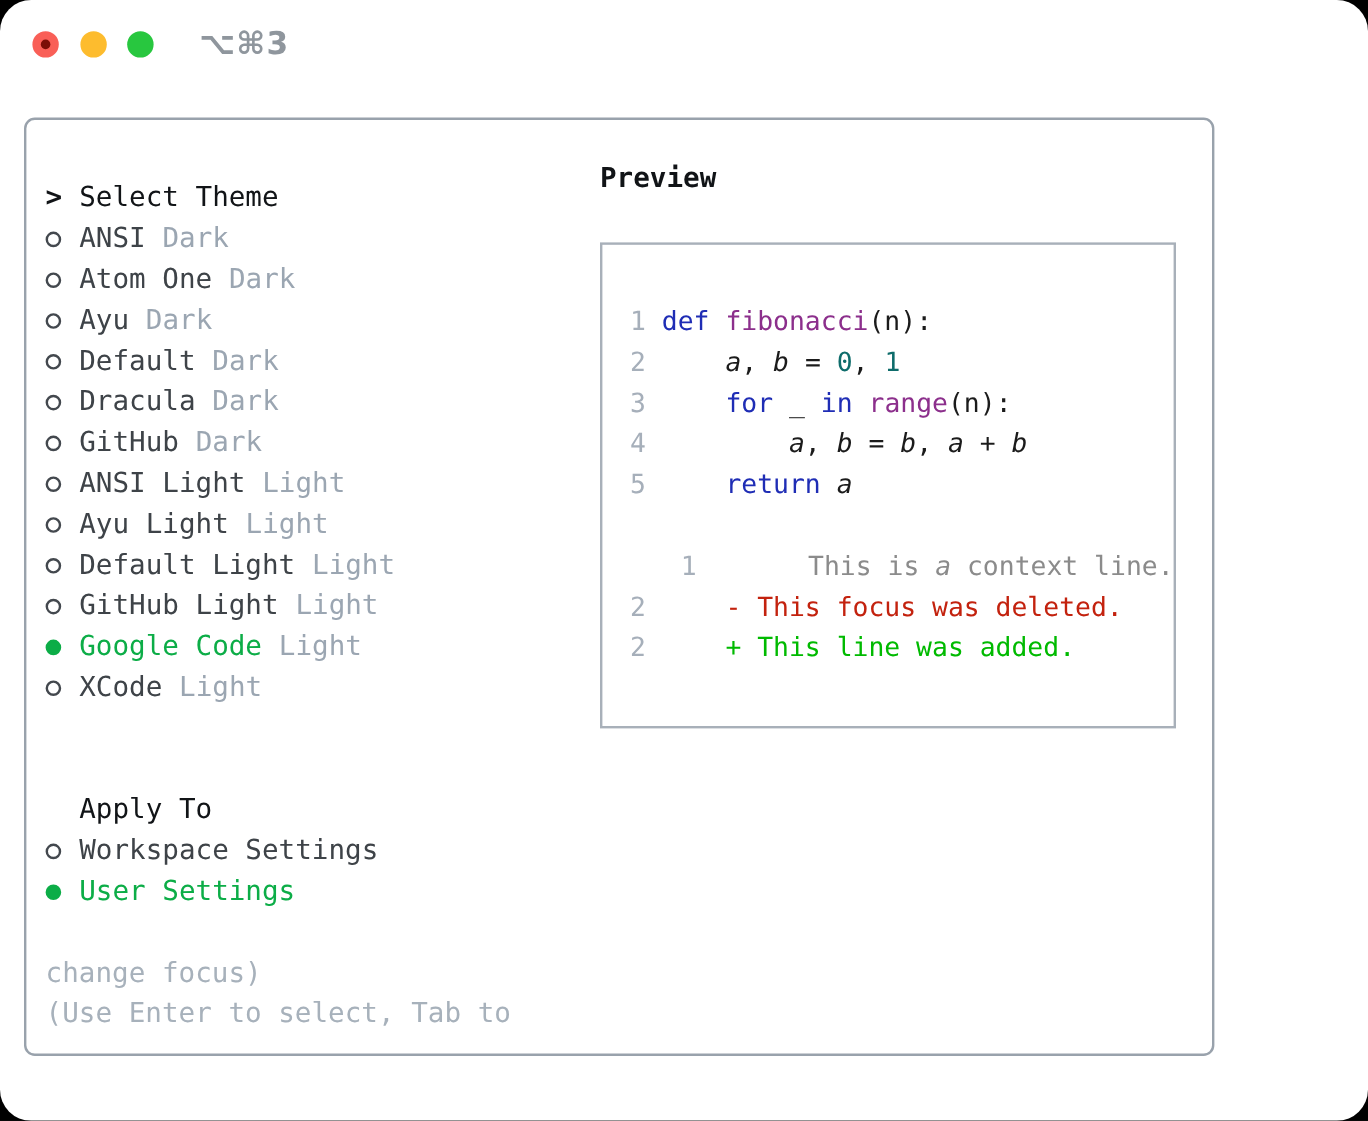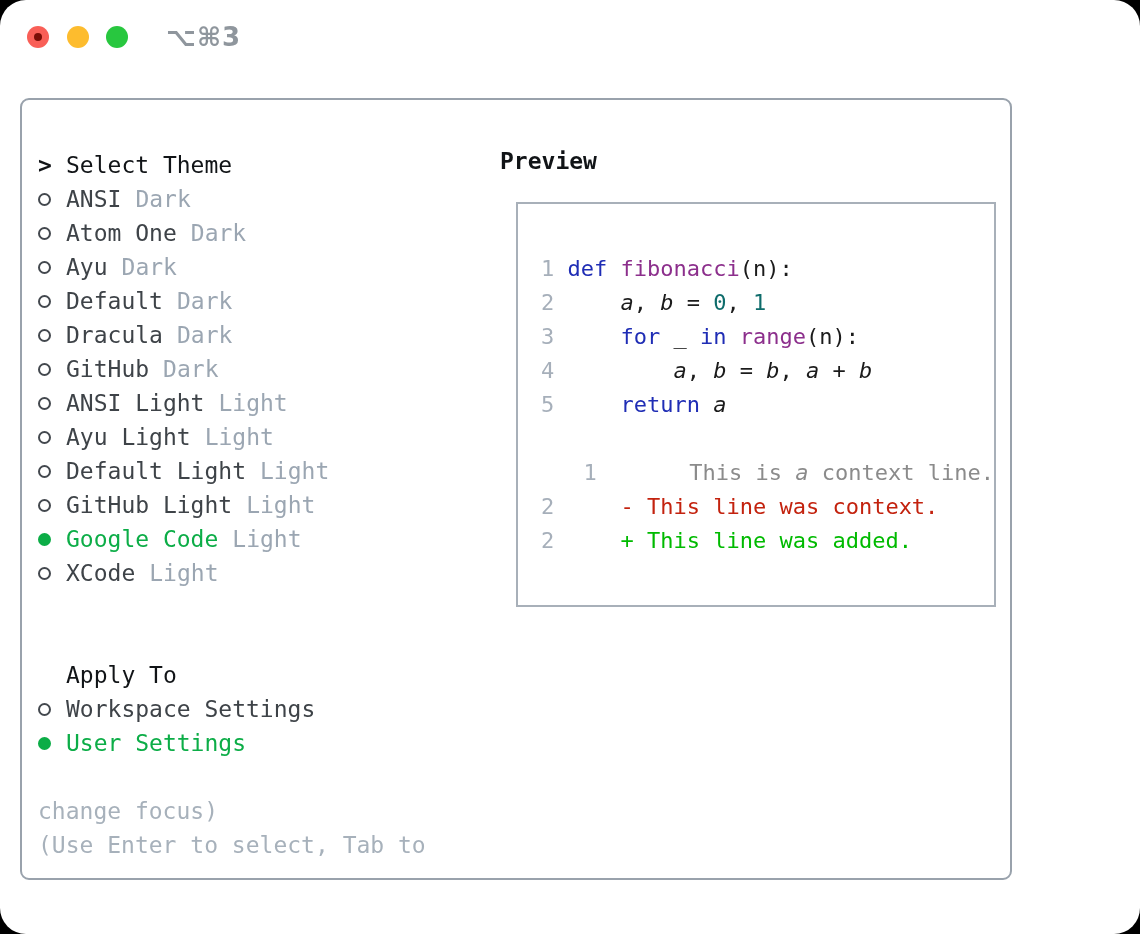--- a/index.html
+++ b/index.html
@@ -34,23 +34,23 @@
   .bullet.sel { background:var(--selection-green); border-color:var(--selection-green); }
   .tname { color:var(--item-text); }
   .tname.sel { color:var(--selection-green); }
   .tag { color:var(--tag-text); margin-left:14px; }
   .spacer-2 { height:68px; }
   .spacer-1 { height:34px; }
   .apply-label { color:var(--heading-text); margin-left:28px; }
   .help { color:var(--help-text); }
 
   
-  .preview-title { position:absolute; left:500px; top:144px; font-size:23px; line-height:34px;
+  .preview-title { position:absolute; left:500px; top:132px; font-size:23px; line-height:34px;
                    font-weight:bold; color:var(--heading-text); }
-  .preview-box { position:absolute; left:516px; top:202px; width:480px; height:405px;
+  .preview-box { position:absolute; left:500px; top:202px; width:480px; height:405px;
                  border:2px solid var(--preview-border); box-sizing:border-box; background:#fff;
                  padding:48px 0 0 23px; overflow:hidden; }
   .cl { font-size:22px; line-height:34px; height:34px; white-space:pre; color:#1b1b1b; }
   .ln { color:var(--line-number); }
   .kw { color:var(--kw-blue); }
   .fn { color:var(--fn-purple); }
   .num { color:var(--num-teal); }
   .var { font-style:italic; }
   .ctx { color:var(--ctx-gray);text-align:right; }
   .del { color:var(--del-red); }
@@ -111,18 +111,18 @@
 
     <div class="preview-title">Preview</div>
     <div class="preview-box" id="preview-lines">
         <div class="cl"><span class="ln">1</span> <span class="kw">def</span><span> </span><span class="fn">fibonacci</span><span>(n):</span></div>
         <div class="cl"><span class="ln">2</span> <span>    </span><span class="var">a</span><span>, </span><span class="var">b</span><span> = </span><span class="num">0</span><span>, </span><span class="num">1</span></div>
         <div class="cl"><span class="ln">3</span> <span>    </span><span class="kw">for</span><span> _ </span><span class="kw">in</span><span> </span><span class="fn">range</span><span>(n):</span></div>
         <div class="cl"><span class="ln">4</span> <span>        </span><span class="var">a</span><span>, </span><span class="var">b</span><span> = </span><span class="var">b</span><span>, </span><span class="var">a</span><span> + </span><span class="var">b</span></div>
         <div class="cl"><span class="ln">5</span> <span>    </span><span class="kw">return</span><span> </span><span class="var">a</span></div>
         <div class="cl"></div>
         <div class="cl ctx"><span class="ln">1</span> <span>      This is </span><span class="var">a</span><span> context line.</span></div>
-        <div class="cl del"><span class="ln">2</span> <span>    - This line was context.</span></div>
+        <div class="cl del"><span class="ln">2</span> <span>    - This focus was deleted.</span></div>
         <div class="cl add"><span class="ln">2</span> <span>    + This line was added.</span></div>
       </div>
 
   </div>
 </div>
 
 </body></html>

